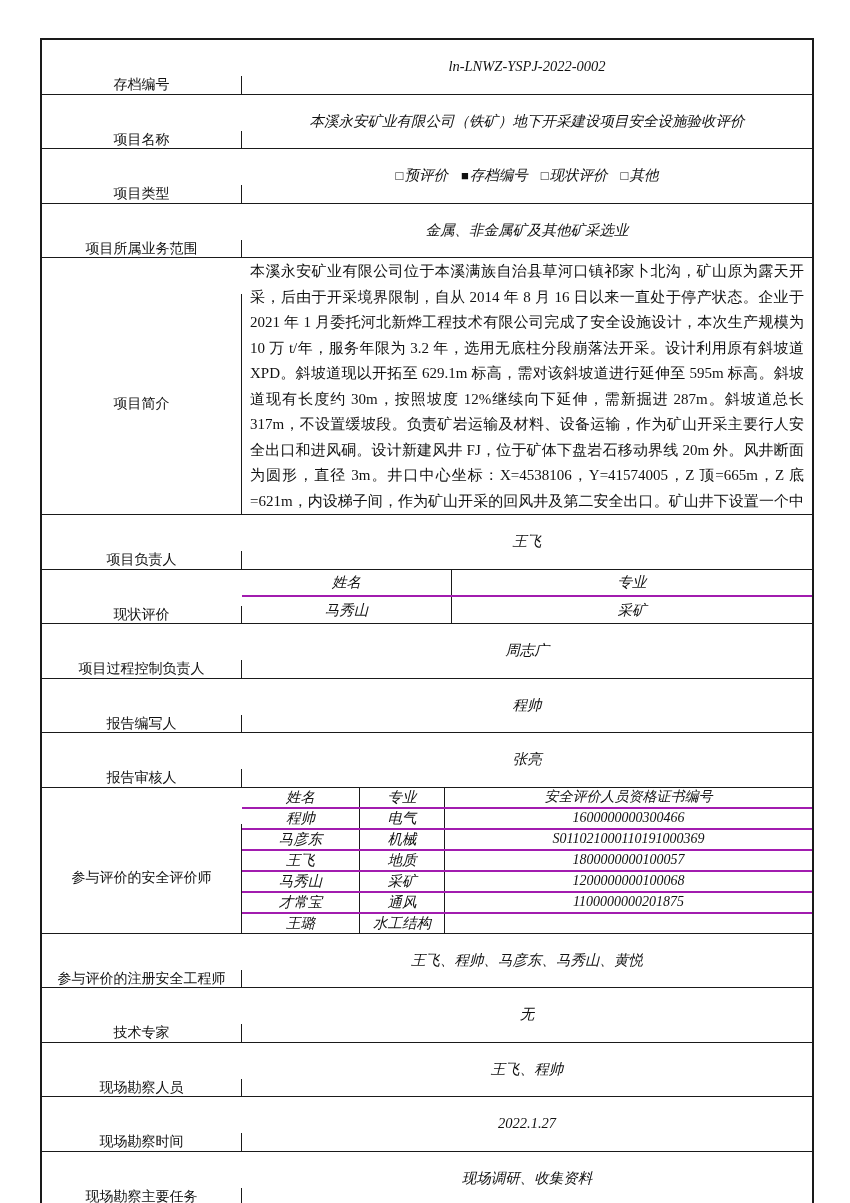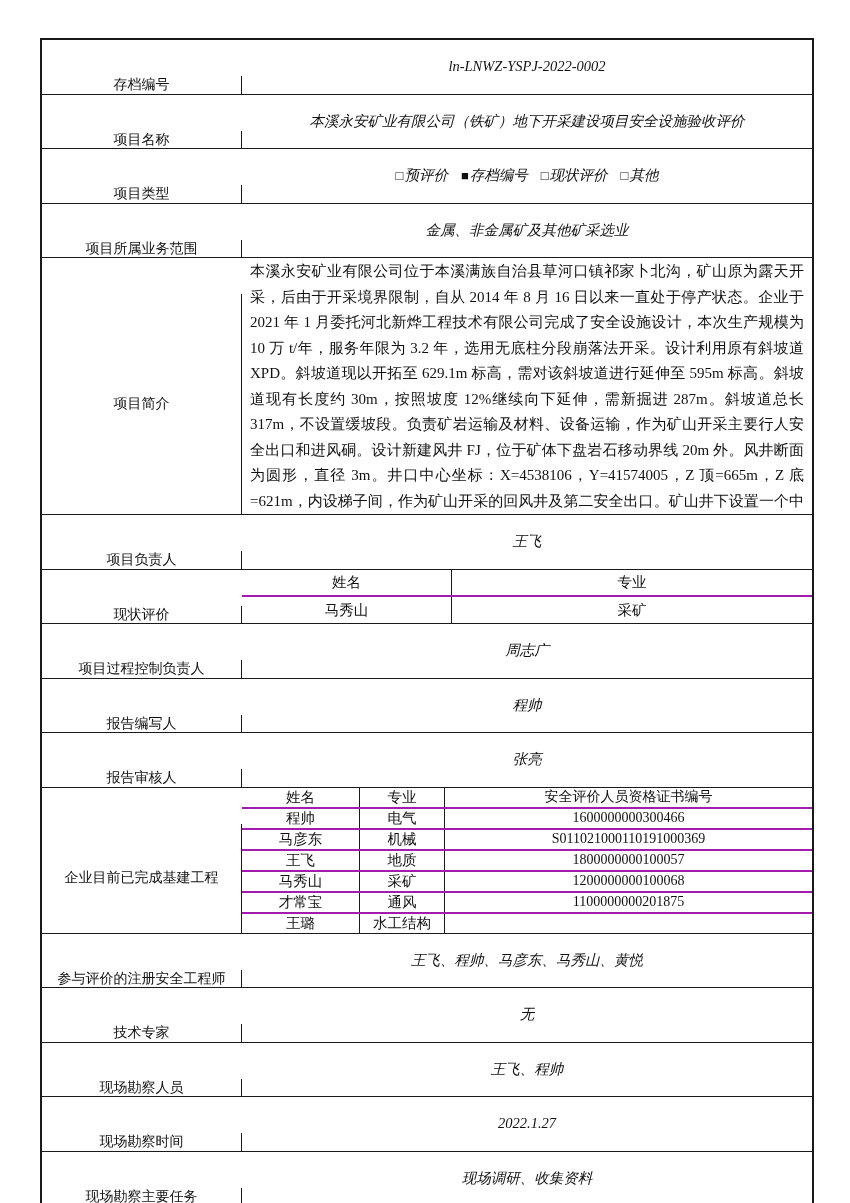--- a/index.html
+++ b/index.html
@@ -23,21 +23,21 @@
     flex:1;display:flex;align-items:center;justify-content:center;text-align:center;
     font-size:14.5px;box-sizing:border-box;padding:6px 6px;font-style:italic;
   }
   .h26{min-height:26px;} .h24{min-height:24px;} .h23{min-height:23px;}
   .intro-row{height:257px;}
   .intro-text{
     flex:1;box-sizing:border-box;padding:1px 8px 0 8px;
     font-size:15px;line-height:25.5px;text-align:justify;text-justify:inter-ideograph;
     overflow:hidden;
   }
-  .stack{flex:1;display:flex;flex-direction:column;box-sizing:border-box;}
+  .stack{flex:1;display:flex;flex-direction:column;box-sizing:border-box;font-style:italic;}
   .srow{display:flex;flex:1;box-sizing:border-box;}
   .srow + .srow{border-top:2px solid #a21caf;}
   .cell{display:flex;align-items:center;justify-content:center;text-align:center;
     font-size:14.5px;box-sizing:border-box;padding:0 4px;}
   .t-name{flex:0 0 210px;border-right:1px solid #1a1a1a;}
   .t-major{flex:1;}
   .tech-stack .srow{height:24px;}
   .ev-stack .srow{height:23.4px;}
   .e-name{flex:0 0 118px;border-right:1px solid #1a1a1a;}
   .e-major{flex:0 0 85px;border-right:1px solid #1a1a1a;}
@@ -126,21 +126,21 @@
     <div class="lbl">报告编写人</div>
     <div class="val">程帅</div>
   </div>
 
   <div class="row h24">
     <div class="lbl">报告审核人</div>
     <div class="val">张亮</div>
   </div>
 
   <div class="row">
-    <div class="lbl">企业目前已完成基建工程</div>
+    <div class="lbl">参与评价的安全评价师</div>
     <div class="stack ev-stack">
       <div class="srow">
         <div class="cell e-name">姓名</div>
         <div class="cell e-major">专业</div>
         <div class="cell e-cert">安全评价人员资格证书编号</div>
       </div>
       <div class="srow">
         <div class="cell e-name">程帅</div>
         <div class="cell e-major">电气</div>
         <div class="cell e-cert">1600000000300466</div>

